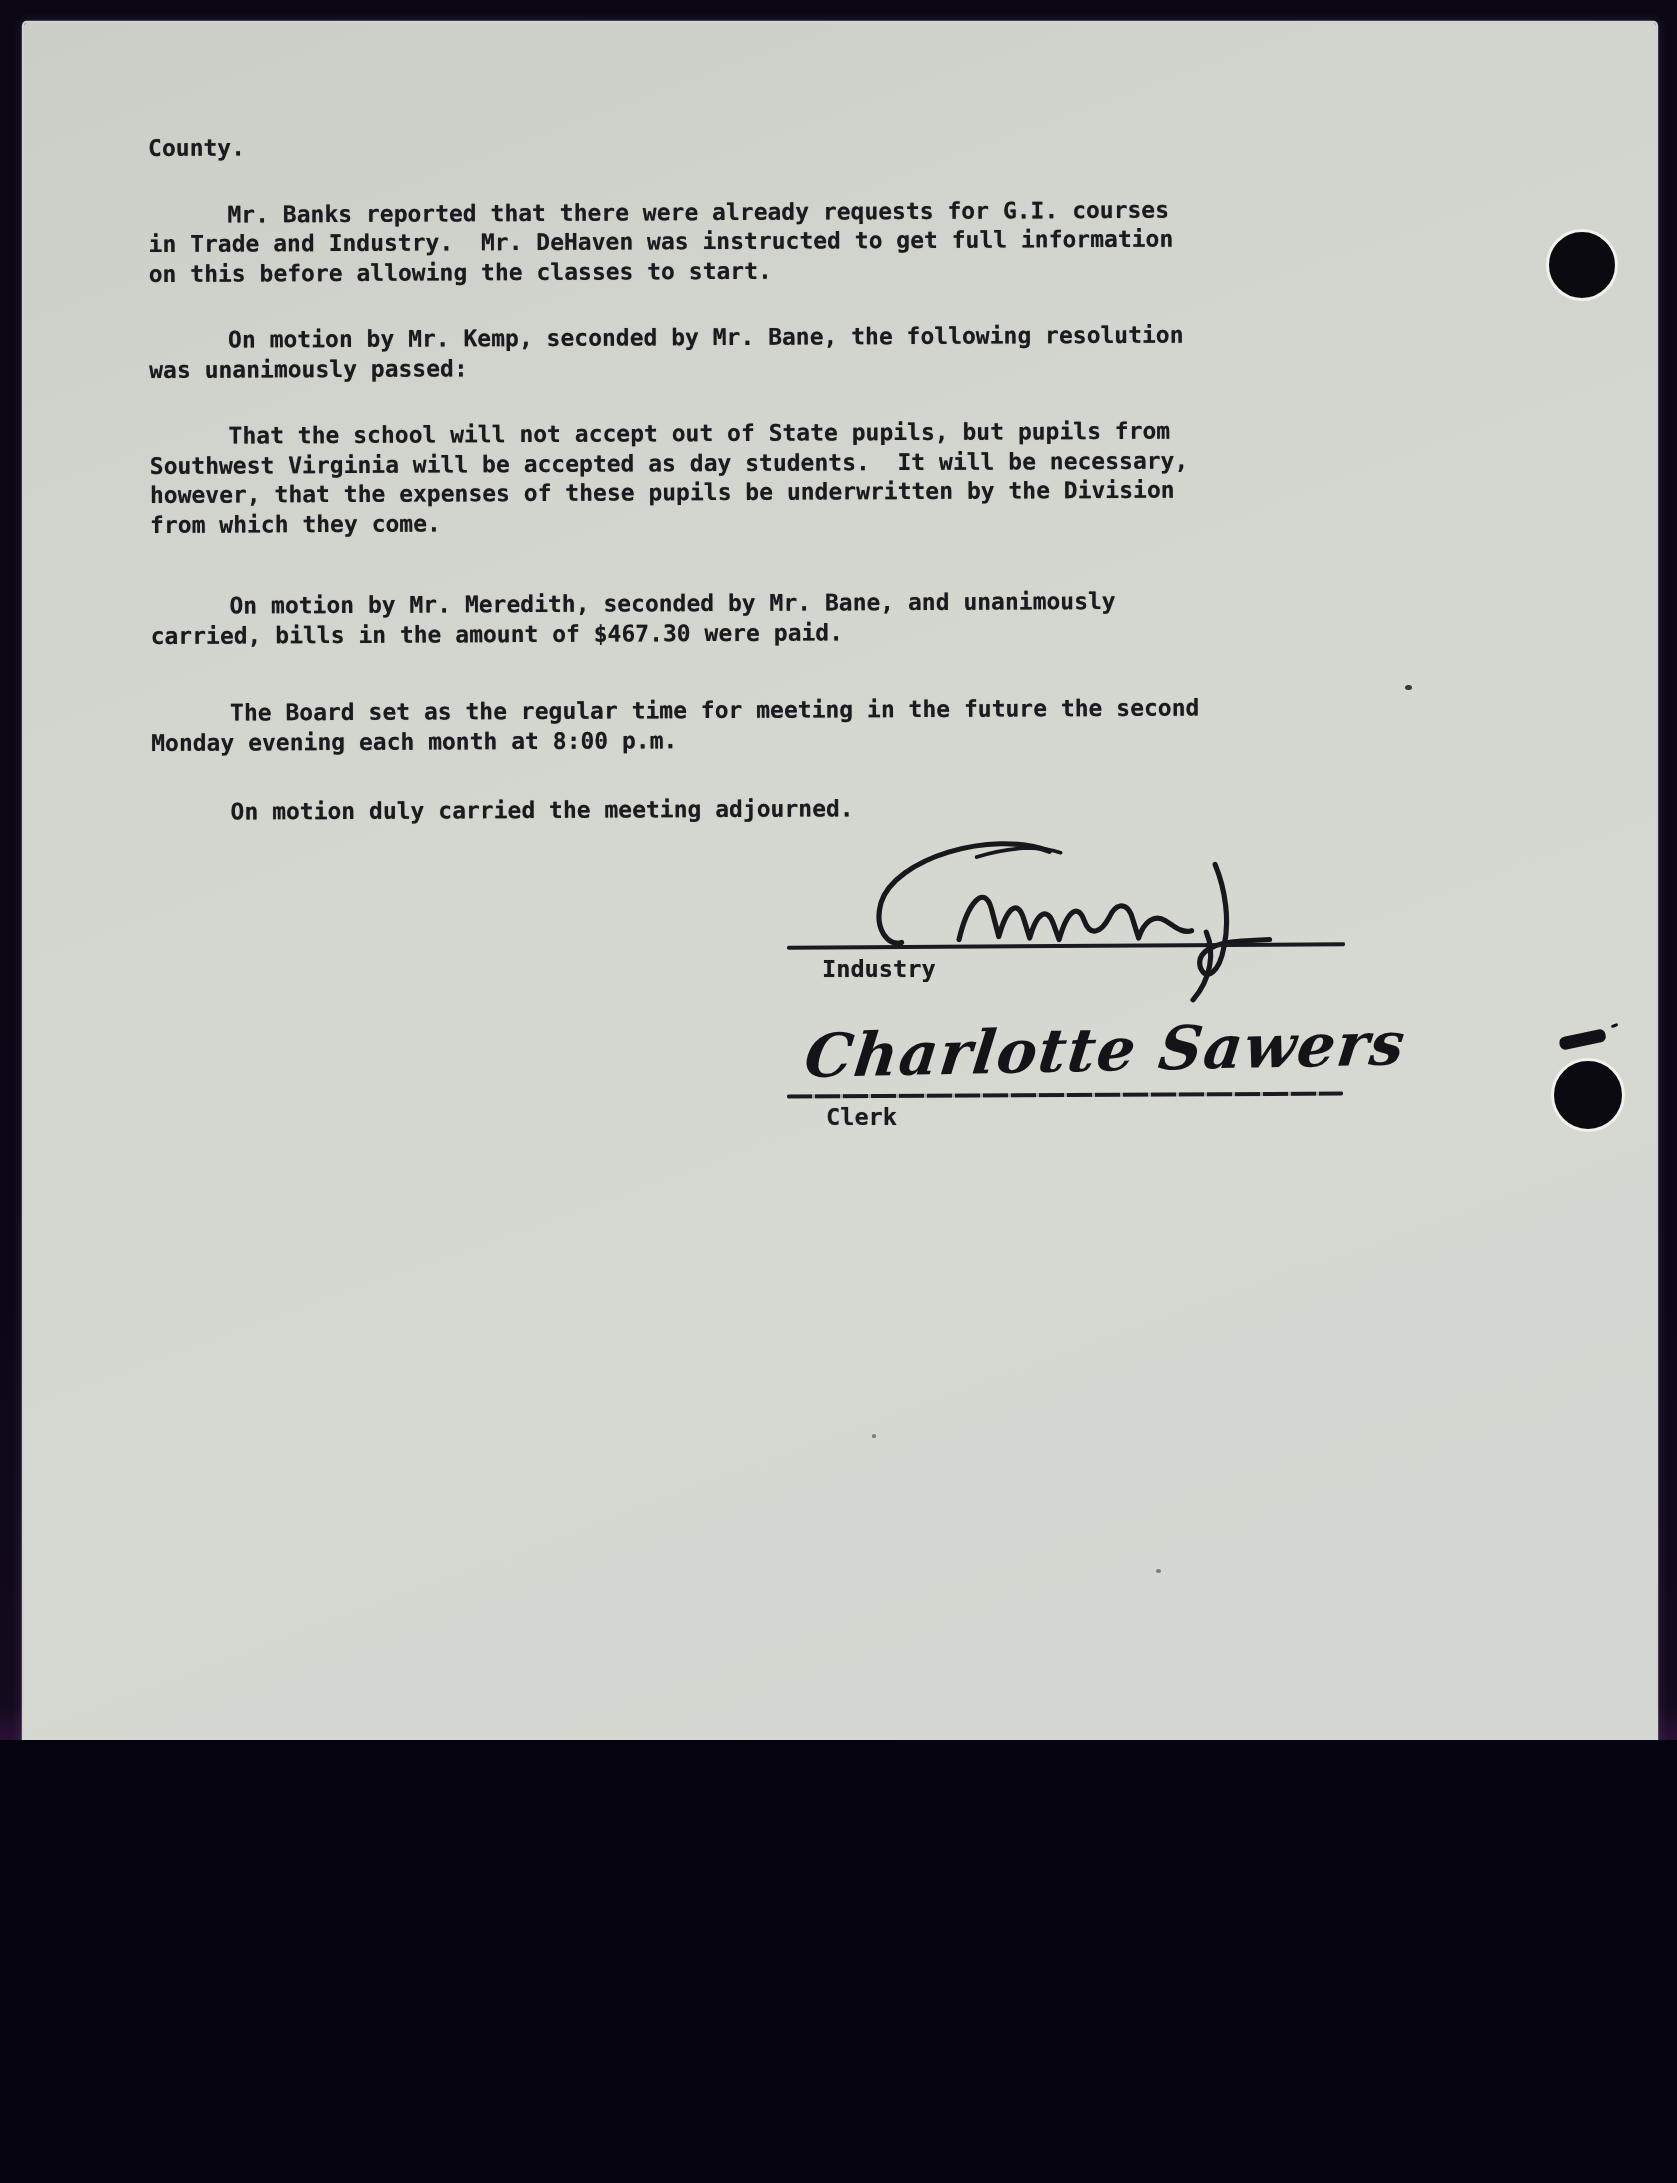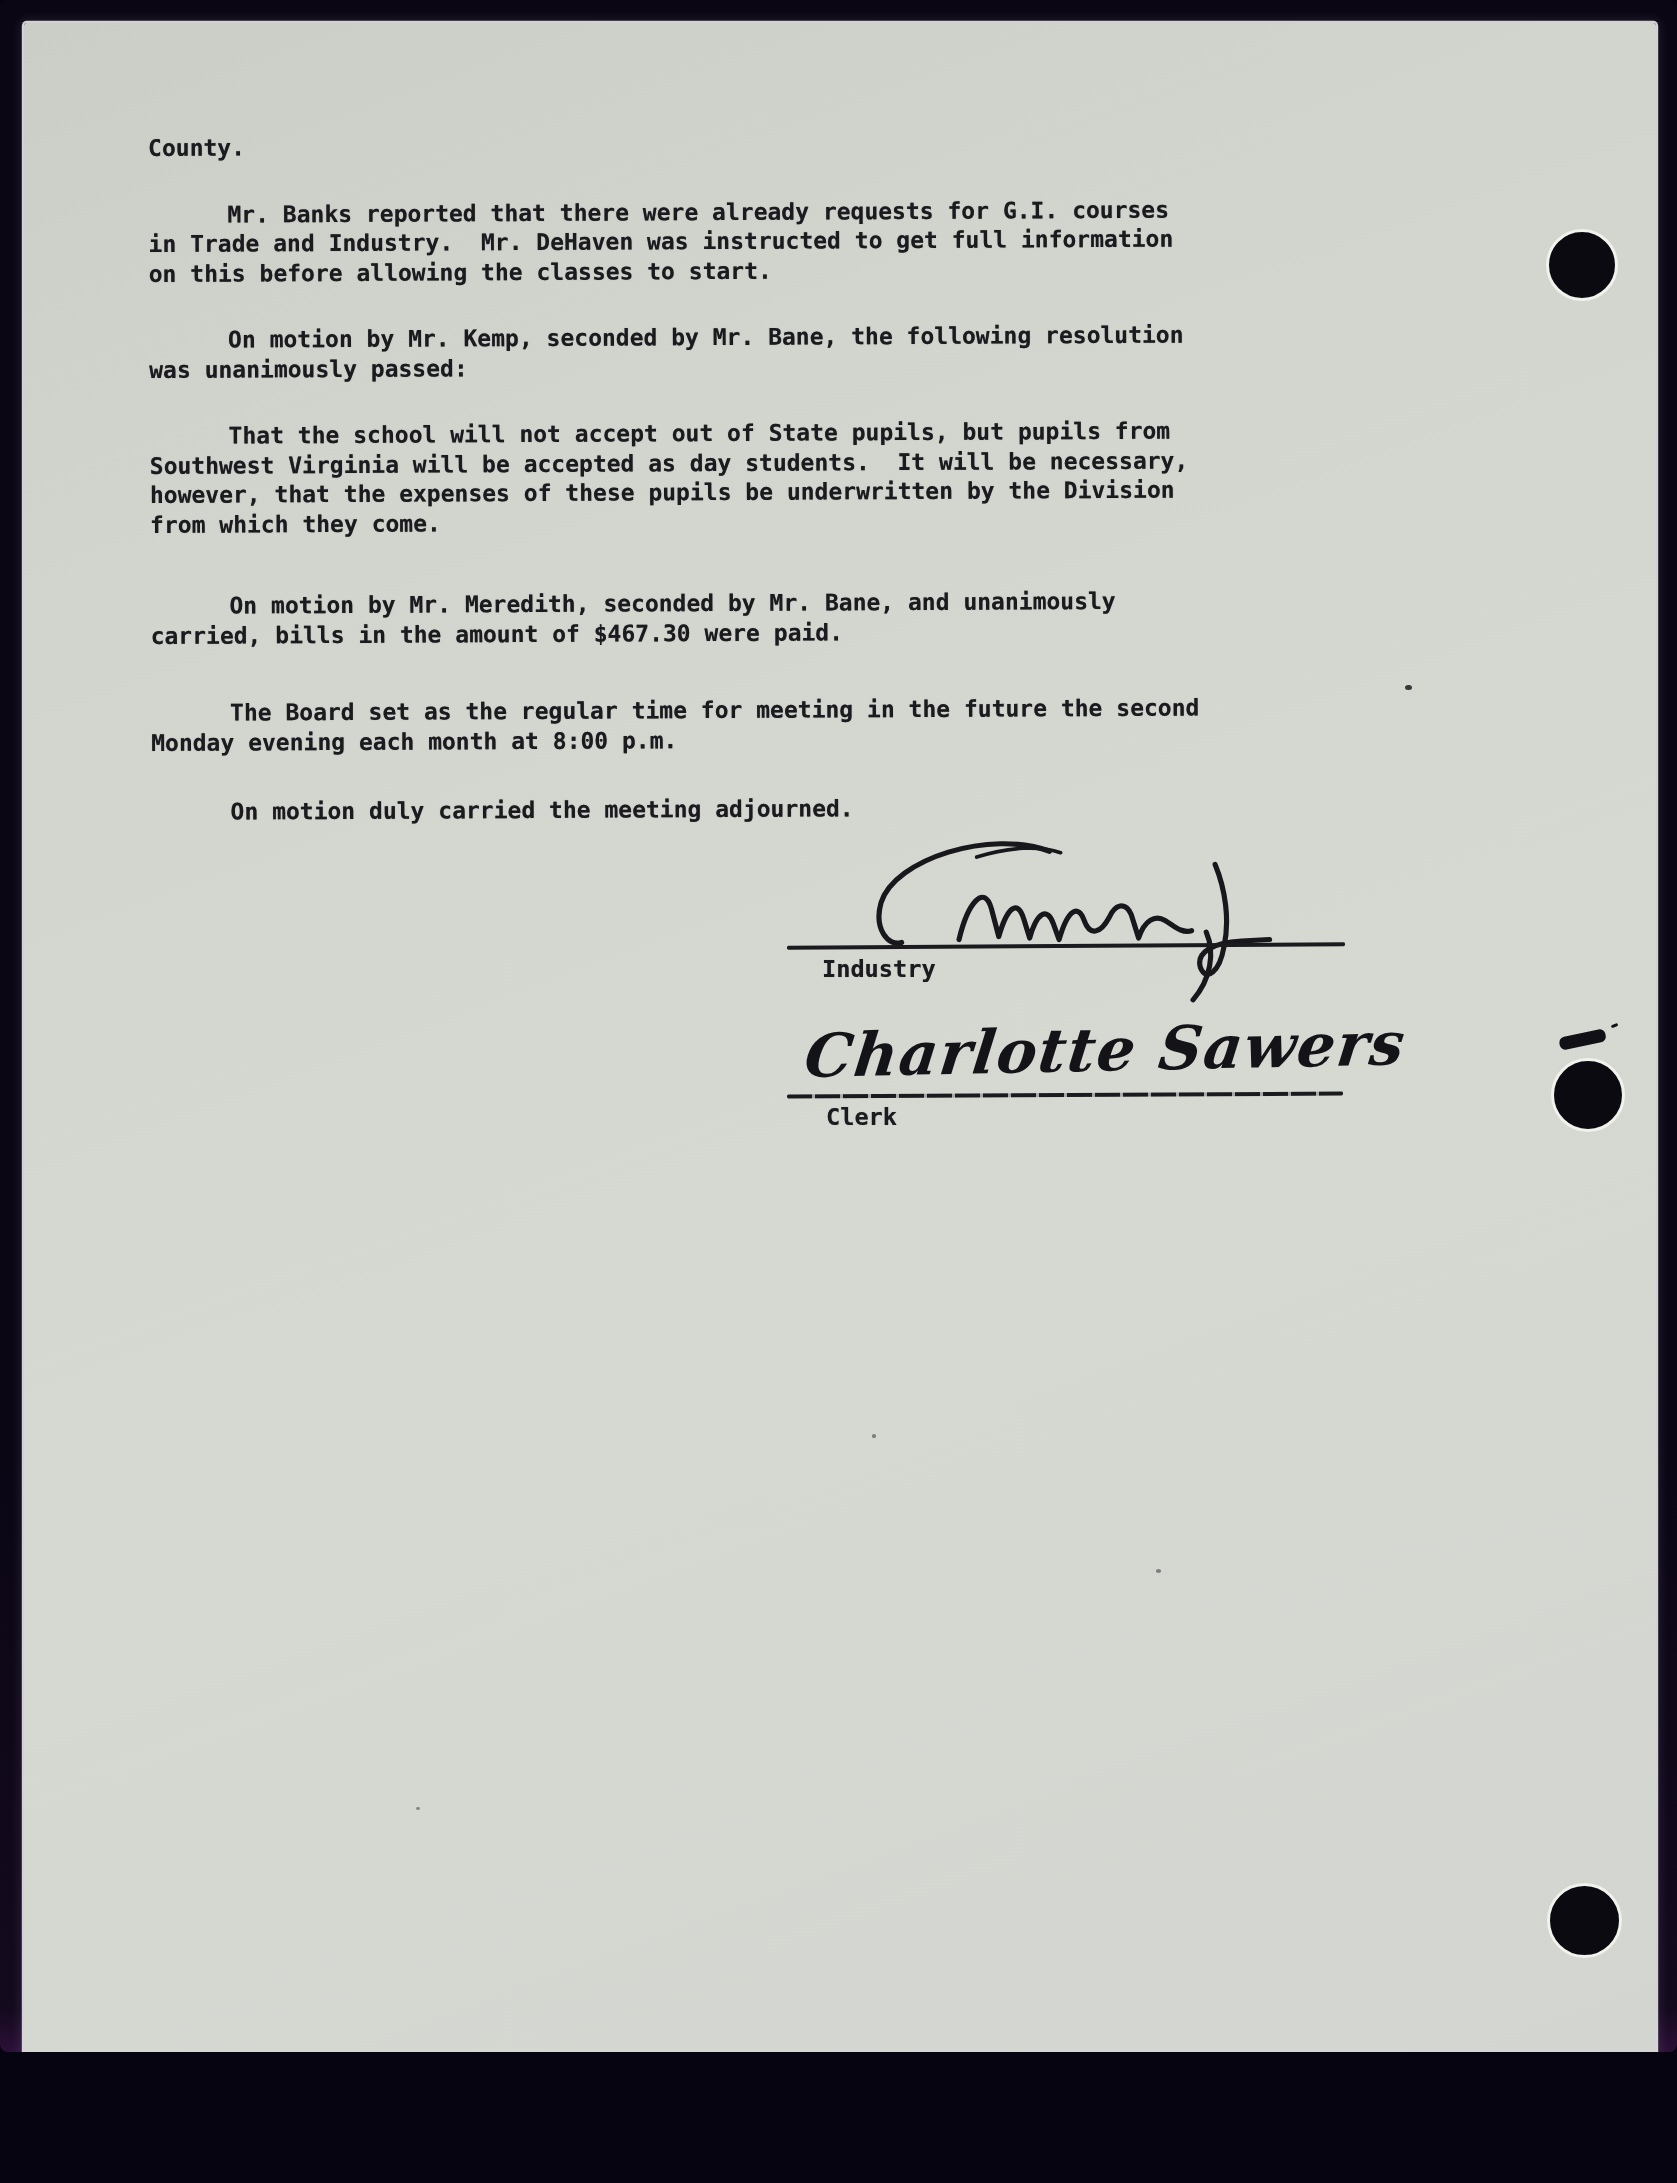--- a/index.html
+++ b/index.html
@@ -1,20 +1,19 @@
 <!DOCTYPE html>
 <html style="font-size:11.8px"><head>
 <meta charset="utf-8">
 <style>
   html,body{margin:0;padding:0;background:#060410;}
   #canvas{
-    position:relative;width:1677px;height:2052px;overflow:hidden;
+    position:relative;width:1677px;height:1740px;overflow:hidden;
     background:linear-gradient(180deg,#0a0613 0%,#0a0614 70%,#140a1e 98%,#2c1038 100%);
     font-family:"DejaVu Sans Mono",monospace;
-    border-radius:8px;
   }
   .paper{
     position:absolute;left:24px;top:23px;width:1632px;height:2138px;
     background:linear-gradient(160deg,#cbcec7 0%,#d2d4ce 22%,#d6d8d2 55%,#d3d5d0 100%);
     border-radius:2.9px;
     box-shadow:0 0 0 2.2px rgba(244,242,248,0.85), 0 0 10.3px 3.7px rgba(200,190,220,0.12);
   }
   
   .doc-text{
     position:absolute;left:148px;top:134px;width:1120px;

